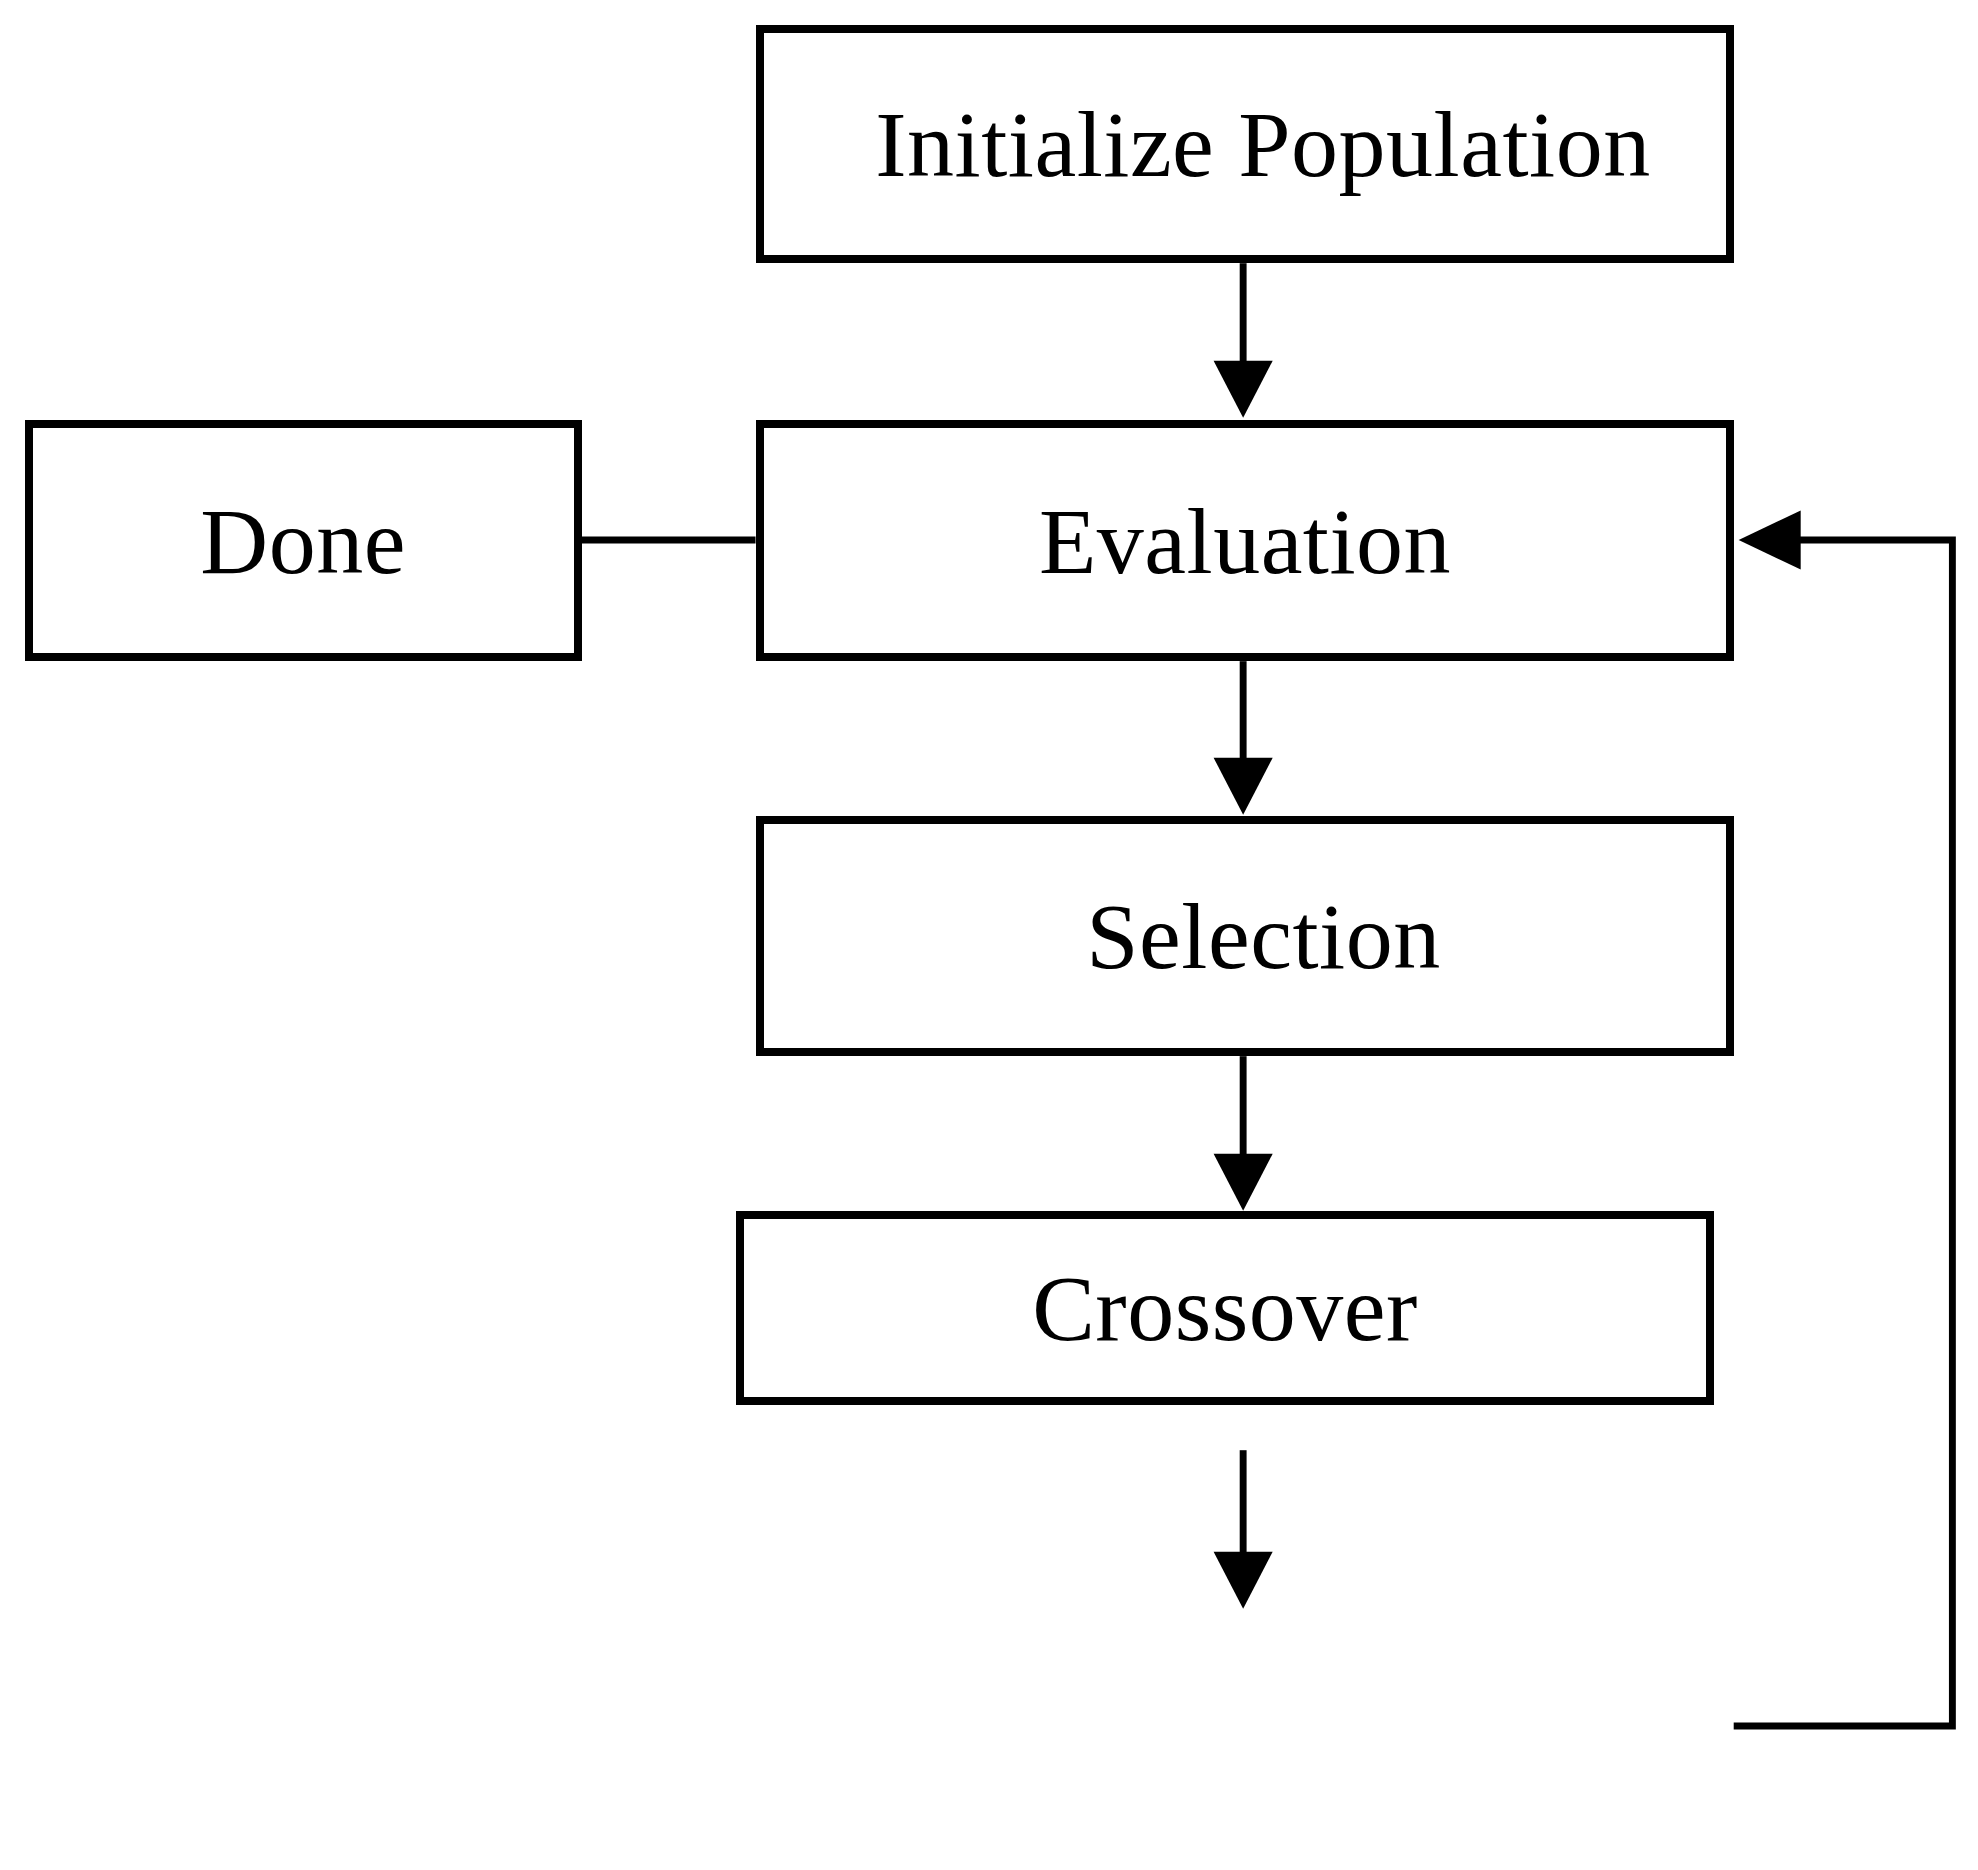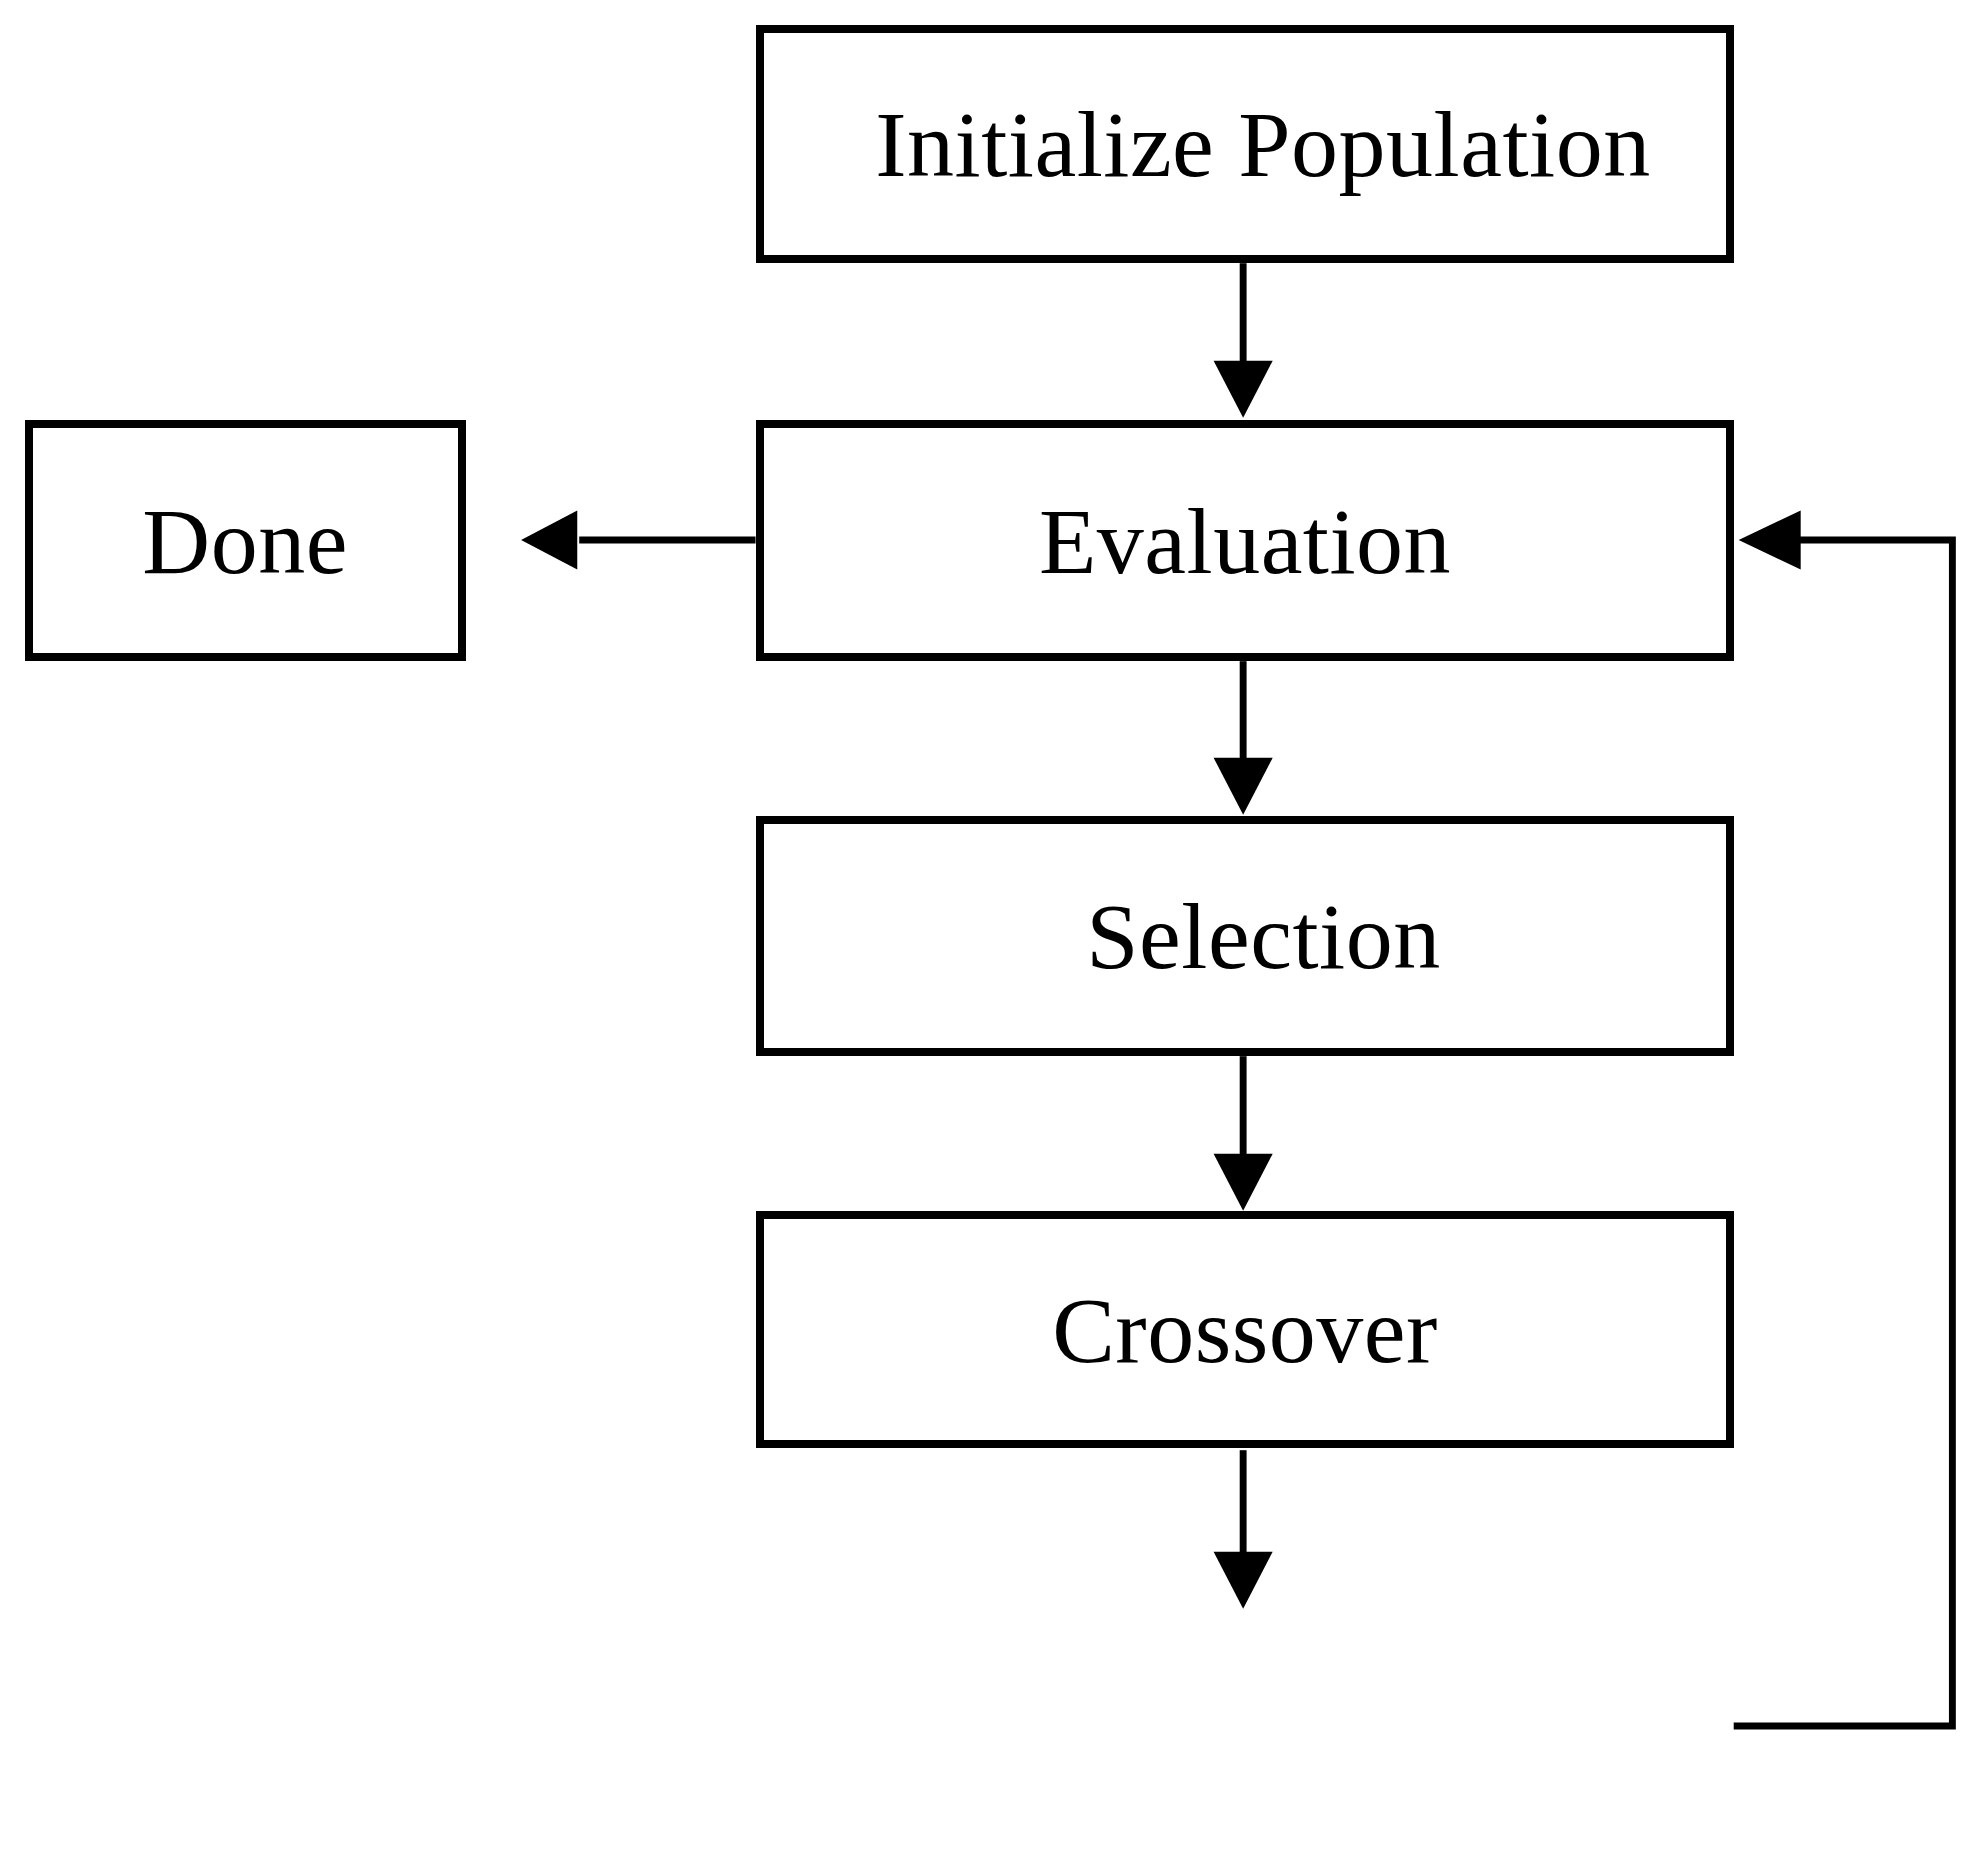--- a/index.html
+++ b/index.html
@@ -77,31 +77,31 @@
     <g>
       <path d="M 1760 1752 L 1982 1752 L 1982 548 L 1827 548" stroke="#000000" stroke-width="7" fill="none"></path>
       <polygon points="1828,518 1828,578 1765,548" fill="#000000"></polygon>
     </g>
   </svg>
 
   <div class="node" style="left:756px; top:24.6px; width:978px; height:238px; border:8.9px solid #000000;padding-left:36px;">
     <span class="node-label" style="font-size:94px;">Initialize Population</span>
   </div>
 
-  <div class="node" style="left:24.6px; top:420px; width:441px; height:241px; border:8.9px solid #000000;">
+  <div class="node" style="left:24.6px; top:420px; width:557px; height:241px; border:8.9px solid #000000;">
     <span class="node-label" style="font-size:94px;">Done</span>
   </div>
 
   <div class="node" style="left:756px; top:420px; width:978px; height:241px; border:8.9px solid #000000;">
     <span class="node-label" style="font-size:94px;">Evaluation</span>
   </div>
 
   <div class="node" style="left:756px; top:816px; width:978px; height:240px; border:8.9px solid #000000;padding-left:37px;">
     <span class="node-label" style="font-size:94px;">Selection</span>
   </div>
 
-  <div class="node" style="left:756px; top:1211px; width:978px; height:237px; border:8.9px solid #000000;">
+  <div class="node" style="left:736px; top:1211px; width:978px; height:194px; border:8.9px solid #000000;">
     <span class="node-label" style="font-size:94px;">Crossover</span>
   </div>
 
 
 </div>
 
 
 </body></html>

